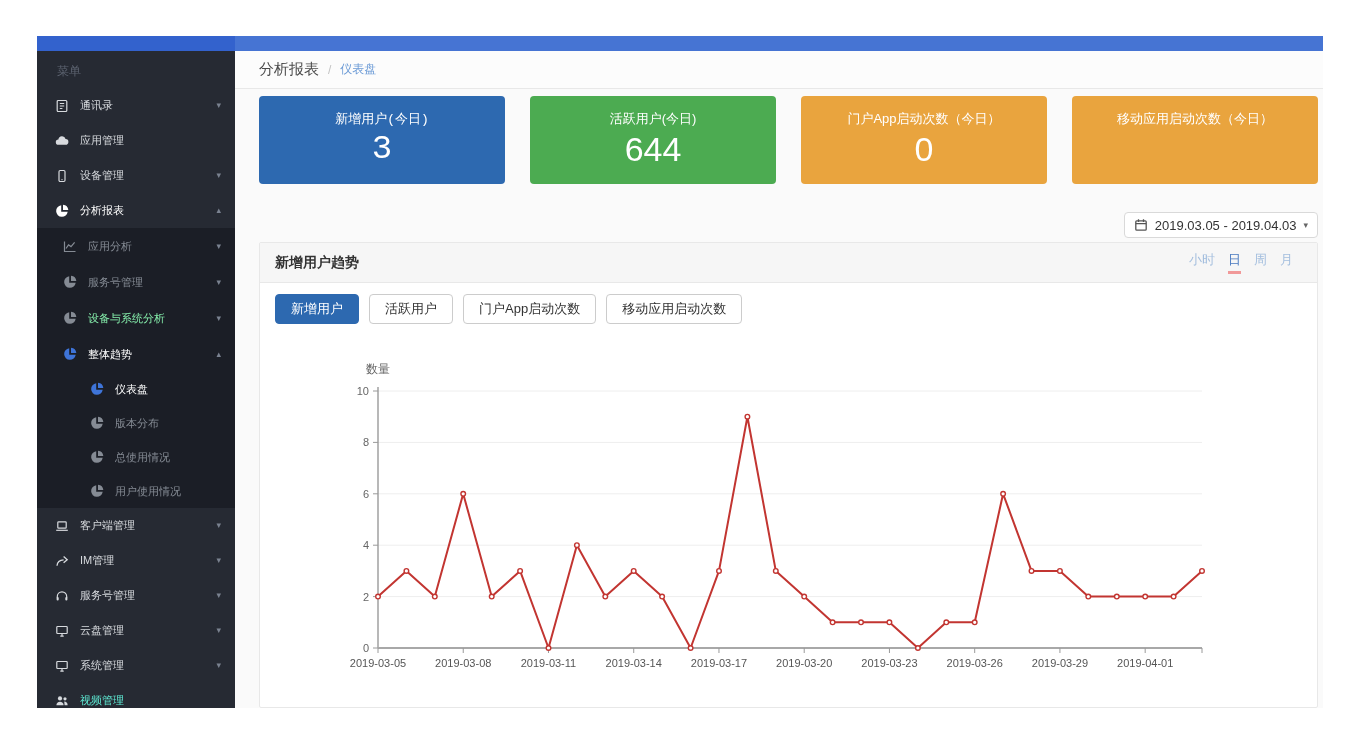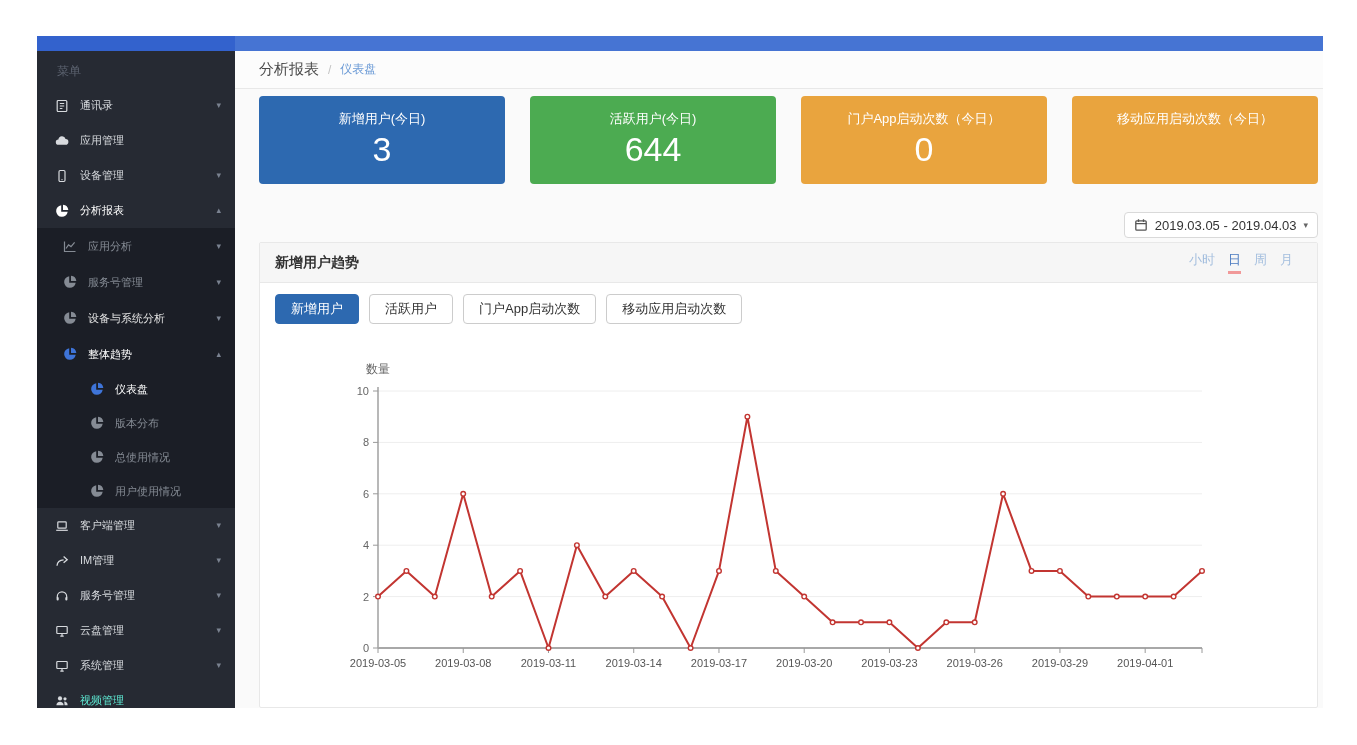--- a/index.html
+++ b/index.html
@@ -138,21 +138,21 @@
               <span class="lbl" style="color: rgb(133, 139, 148);">服务号管理</span>
               <span class="chev" style="color: rgb(122, 130, 144);">▾</span>
             </div>
             <div class="side-item lv1" style="background: rgb(27, 30, 38);">
               <span class="icon" style="color: rgb(133, 139, 148);">
                 <svg viewBox="0 0 14 14" fill="currentColor">
                   <path d="M6.2 1.3a5.8 5.8 0 1 0 6.5 6.5H6.2z"></path>
                   <path d="M8 .7a5.8 5.8 0 0 1 5.3 5.3H8z"></path>
                 </svg>
               </span>
-              <span class="lbl" style="color: #e5e5e5;">设备与系统分析</span>
+              <span class="lbl" style="color: #86efac;">设备与系统分析</span>
               <span class="chev" style="color: rgb(122, 130, 144);">▾</span>
             </div>
             <div class="side-item lv1" style="background: rgb(27, 30, 38);">
               <span class="icon" style="color: rgb(62, 116, 216);">
                 <svg viewBox="0 0 14 14" fill="currentColor">
                   <path d="M6.2 1.3a5.8 5.8 0 1 0 6.5 6.5H6.2z"></path>
                   <path d="M8 .7a5.8 5.8 0 0 1 5.3 5.3H8z"></path>
                 </svg>
               </span>
               <span class="lbl" style="color: rgb(255, 255, 255);">整体趋势</span>
@@ -261,21 +261,21 @@
 
       <main class="main">
         <div class="breadcrumb-bar">
           <span class="bc-parent">分析报表</span>
           <span class="bc-sep">/</span>
           <span class="bc-current" style="color: rgb(108, 155, 214);">仪表盘</span>
         </div>
 
         <div class="content">
           <div class="cards" id="cards">
-              <div class="card" style="background: rgb(45, 105, 176);">
+              <div class="card" style="background: rgb(45, 105, 176); font-family: Liberation Mono, monospace;">
                 <div class="card-label">新增用户(今日)</div>
                 <div class="card-value">3</div>
               </div>
               <div class="card" style="background: rgb(76, 171, 81);">
                 <div class="card-label">活跃用户(今日)</div>
                 <div class="card-value">644</div>
               </div>
               <div class="card" style="background: rgb(233, 164, 62); text-align: center;">
                 <div class="card-label">门户App启动次数（今日）</div>
                 <div class="card-value">0</div>

